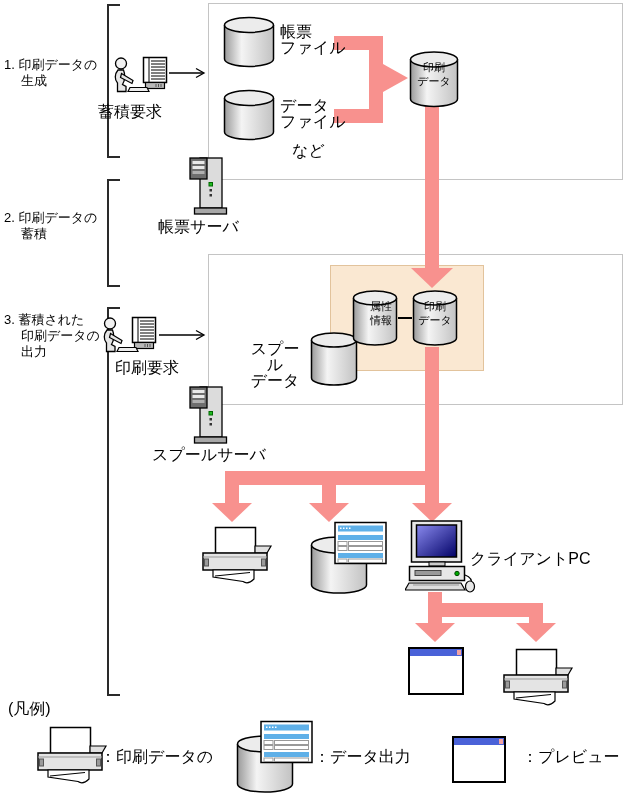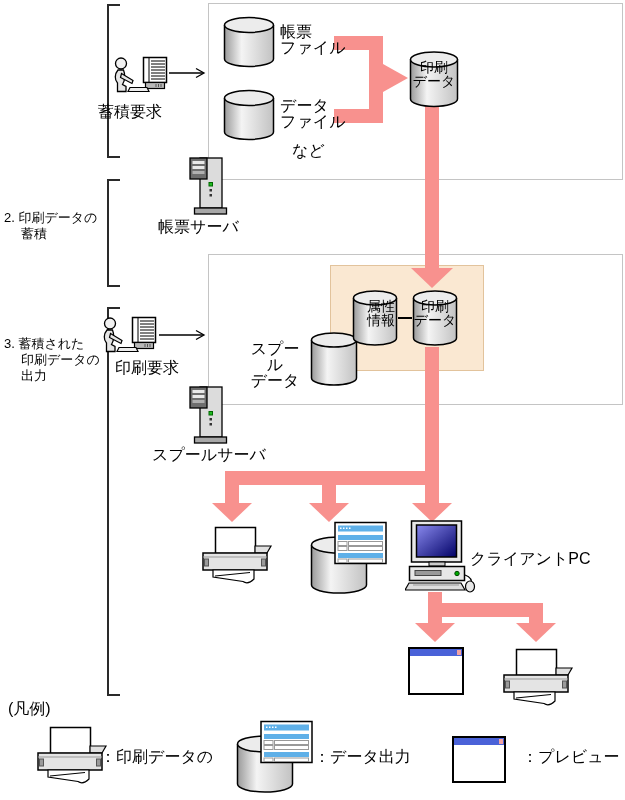--- a/index.html
+++ b/index.html
@@ -8,21 +8,21 @@
   .gbox{position:absolute;border:1px solid #C4C4C4;z-index:0;}
   .hlbox{position:absolute;background:#FAE8D2;border:1px solid #E2C39C;z-index:0;}
   .bracket{position:absolute;width:11px;border-left:2px solid #2a2a2a;border-top:2px solid #2a2a2a;border-bottom:2px solid #2a2a2a;z-index:1;}
   .pink{position:absolute;background:#F8918E;z-index:1;}
   .head-down{position:absolute;width:0;height:0;border-left:20px solid transparent;border-right:20px solid transparent;border-top:19px solid #F8918E;z-index:1;}
   .head-down.big{border-left-width:21px;border-right-width:21px;border-top-width:20px;}
   .head-right{position:absolute;width:0;height:0;border-top:14px solid transparent;border-bottom:14px solid transparent;border-left:25px solid #F8918E;z-index:1;}
   .icon{position:absolute;z-index:2;line-height:0;}
   .lbl{position:absolute;font-size:16px;line-height:16px;white-space:nowrap;z-index:3;}
   .lbl.center{text-align:center;white-space:normal;}
-  .cyl-lbl{position:absolute;font-size:14px;line-height:14px;text-align:center;z-index:3;}
+  .cyl-lbl{position:absolute;font-size:11px;line-height:14px;text-align:center;z-index:3;}
   .step-lbl{position:absolute;font-size:13px;line-height:16px;z-index:3;}
   .indent{padding-left:17px;}
   .connector{position:absolute;background:#000;z-index:1;}
   .preview-win{position:absolute;background:#fff;border:2px solid #000;box-sizing:border-box;z-index:2;}
   .pv-bar{height:7px;background:#4A62D8;position:relative;}
   .pv-dot{position:absolute;right:1px;top:1px;width:4px;height:5px;background:#F2A3A3;}
 </style>
 </head>
 <body>
 
@@ -39,29 +39,33 @@
         <stop offset="0" stop-color="#8A8AEE"></stop>
           <stop offset="1" stop-color="#000066"></stop>
       </linearGradient>
     </defs>
   </svg>
 
   <div class="gbox" style="left:208px;top:3px;width:413px;height:175px;"></div>
   <div class="gbox" style="left:208px;top:254px;width:413px;height:149px;"></div>
   <div class="hlbox" style="left:330px;top:265px;width:152px;height:104px;"></div>
 
+  <div class="step-lbl" style="left:4px;top:57px;">
+    <div>1. 印刷データの</div>
+    <div class="indent">生成</div>
+  </div>
   <div class="bracket" style="left:107px;top:4px;height:150px;"></div>
 
   <div class="step-lbl" style="left:4px;top:210px;">
     <div>2. 印刷データの</div>
     <div class="indent">蓄積</div>
   </div>
   <div class="bracket" style="left:107px;top:179px;height:104px;"></div>
 
-  <div class="step-lbl" style="left:4px;top:312px;margin-top:24px;">
+  <div class="step-lbl" style="left:4px;top:312px;">
     <div>3. 蓄積された</div>
     <div class="indent">印刷データの</div>
     <div class="indent">出力</div>
   </div>
   <div class="bracket" style="left:107px;top:307px;height:385px;"></div>
 
   <div class="icon" style="left:112px;top:56px;">
     <svg width="58" height="42" viewBox="0 0 58 42">
       <rect x="31.5" y="1.5" width="23" height="25" fill="#fff" stroke="#000" stroke-width="1.5"></rect>
       <line x1="37" y1="2" x2="37" y2="26" stroke="#000"></line>

